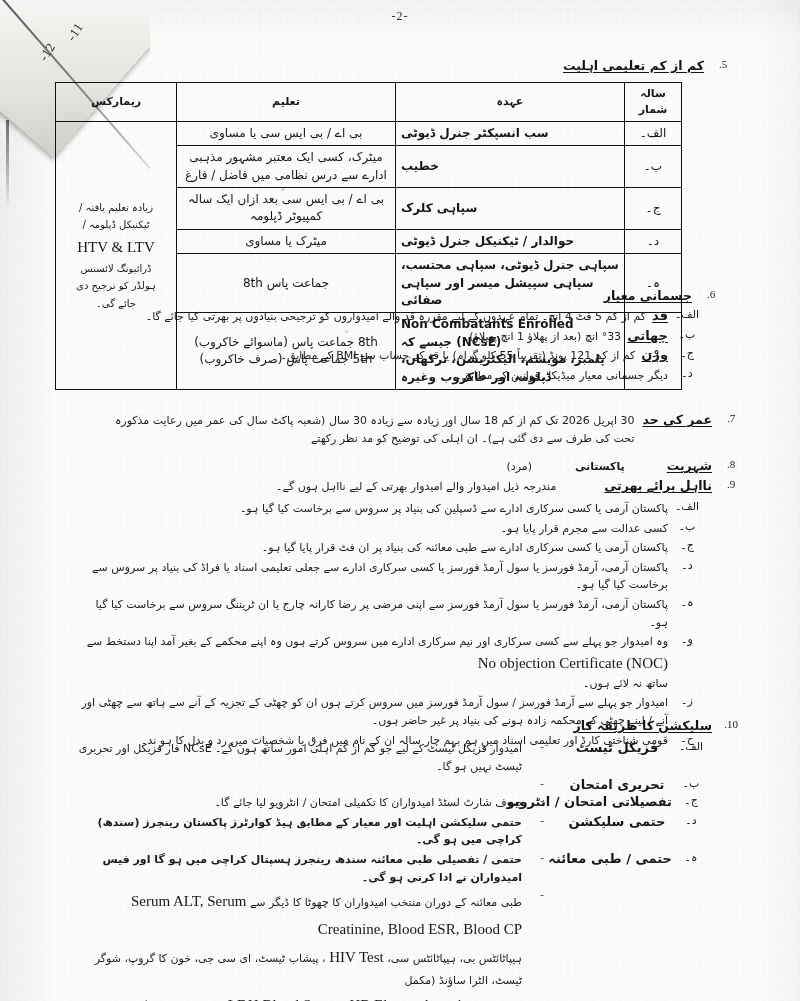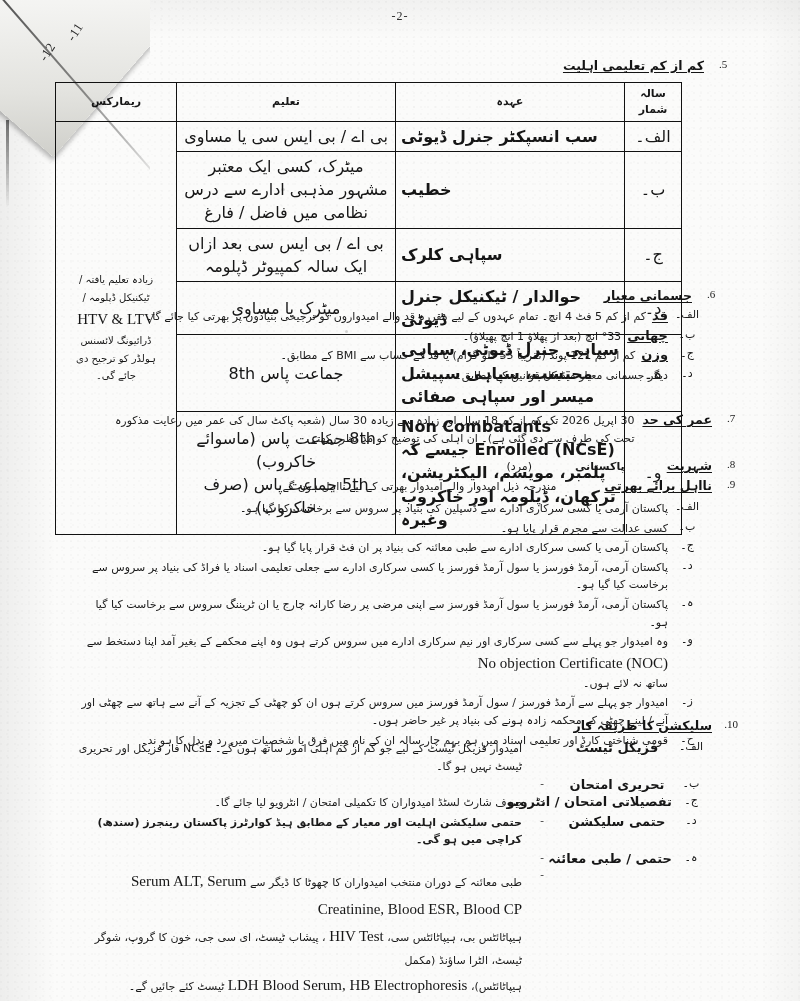--- a/index.html
+++ b/index.html
@@ -174,21 +174,21 @@
   .qual-table {
     position: absolute;
     border-collapse: collapse;
     direction: rtl;
     table-layout: fixed;
   }
   .qual-table td, .qual-table th {
     border: 1px solid #111;
     padding: 3px 5px;
     font-family: "DejaVu Sans", sans-serif;
-    font-size: 16px;
+    font-size: 12px;
     line-height: 1.45;
     color: #161616;
     vertical-align: middle;
     text-align: center;
   }
   .qual-table th {
     font-weight: bold;
     font-size: 11px;
     height: 20px;
   }
@@ -410,20 +410,21 @@
       <span class="sub-label">د۔</span>
       <span class="sub-key" style="flex:0 0 110px; width:110px; text-align:center; text-decoration:none; font-weight:bold;">حتمی سلیکشن</span>
       <span class="sub-dash">-</span>
       <span class="sub-body" style="font-weight:bold;">حتمی سلیکشن اہلیت اور معیار کے مطابق ہیڈ کوارٹرز پاکستان رینجرز (سندھ) کراچی میں ہو گی۔</span>
     </div>
 
     <div class="sub">
       <span class="sub-label">ہ۔</span>
       <span class="sub-key" style="flex:0 0 110px; width:110px; text-align:center; text-decoration:none; font-weight:bold;">حتمی / طبی معائنہ</span>
       <span class="sub-dash">-</span>
+      <span class="sub-body" style="font-weight:bold;">حتمی / تفصیلی طبی معائنہ سندھ رینجرز ہسپتال کراچی میں ہو گا اور فیس امیدواران نے ادا کرنی ہو گی۔</span>
     </div>
 
     <div class="sub">
       <span class="sub-label"></span>
       <span class="sub-key" style="flex:0 0 110px; width:110px; text-decoration:none;"></span>
       <span class="sub-dash">-</span>
       <span class="sub-body" style="line-height:1.85;">
         <span>طبی معائنہ کے دوران منتخب امیدواران کا چھوٹا کا ڈیگر سے</span>
         <span class="en">Serum ALT, Serum Creatinine, Blood ESR, Blood CP</span>
         <br>

